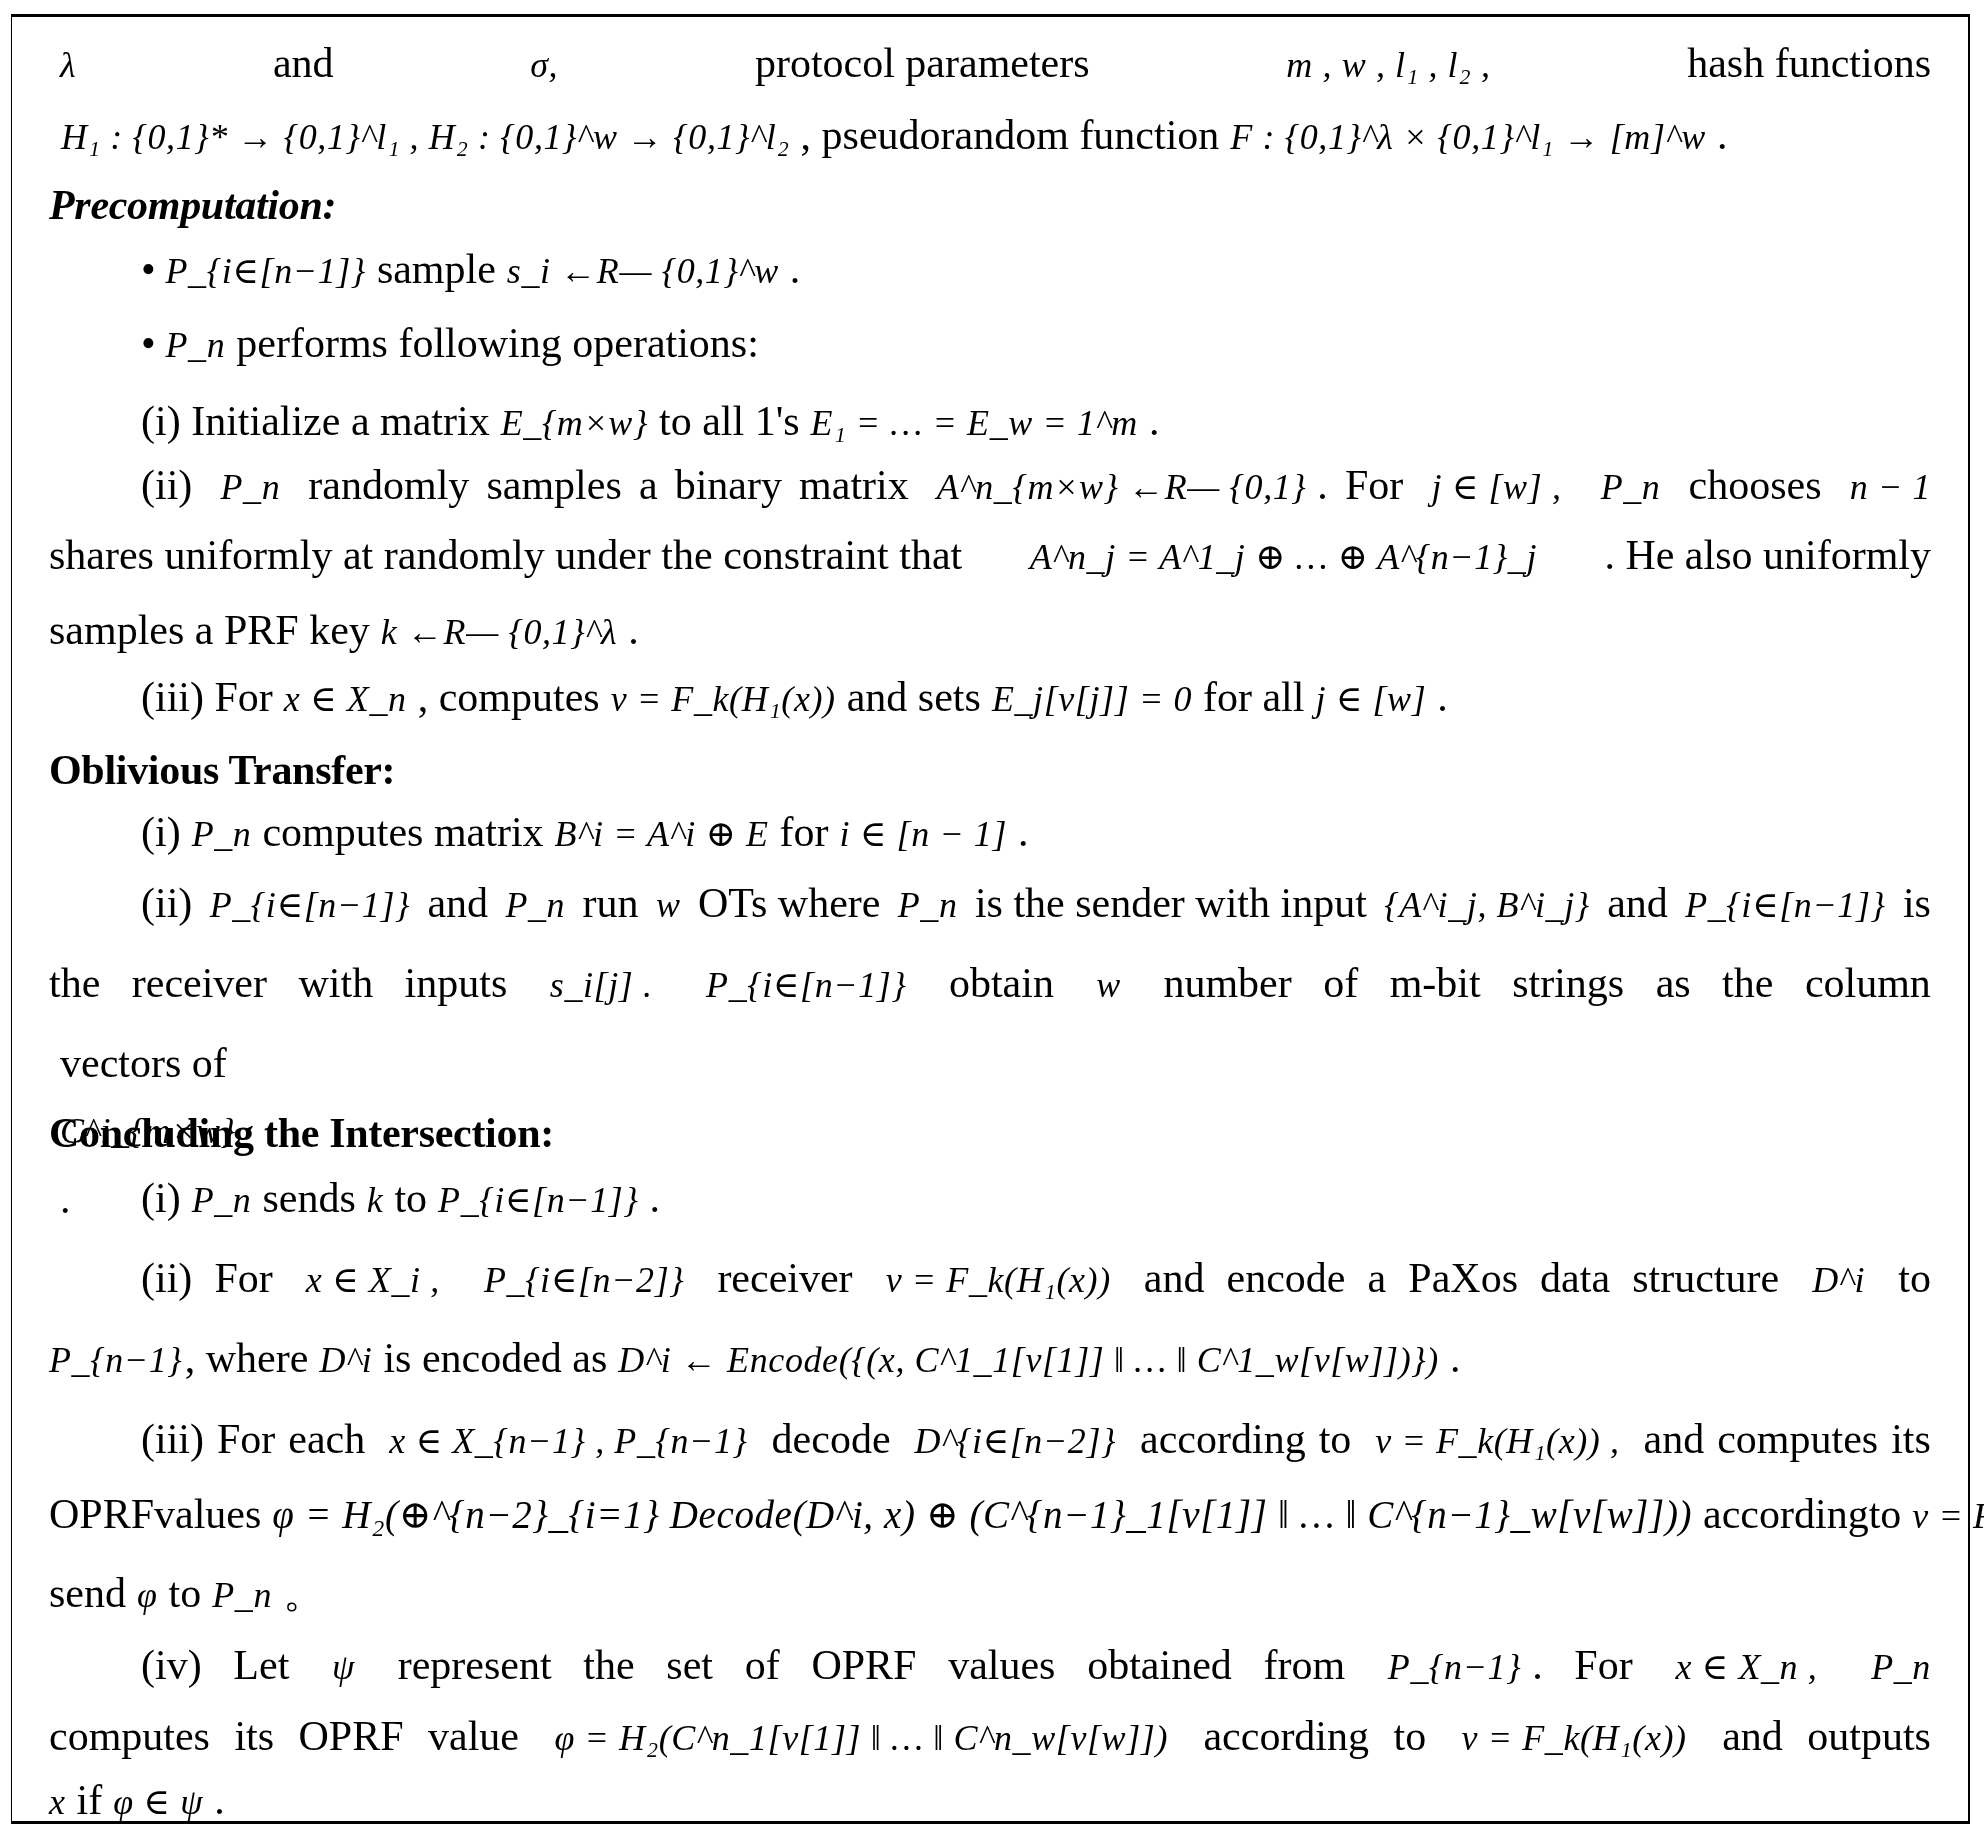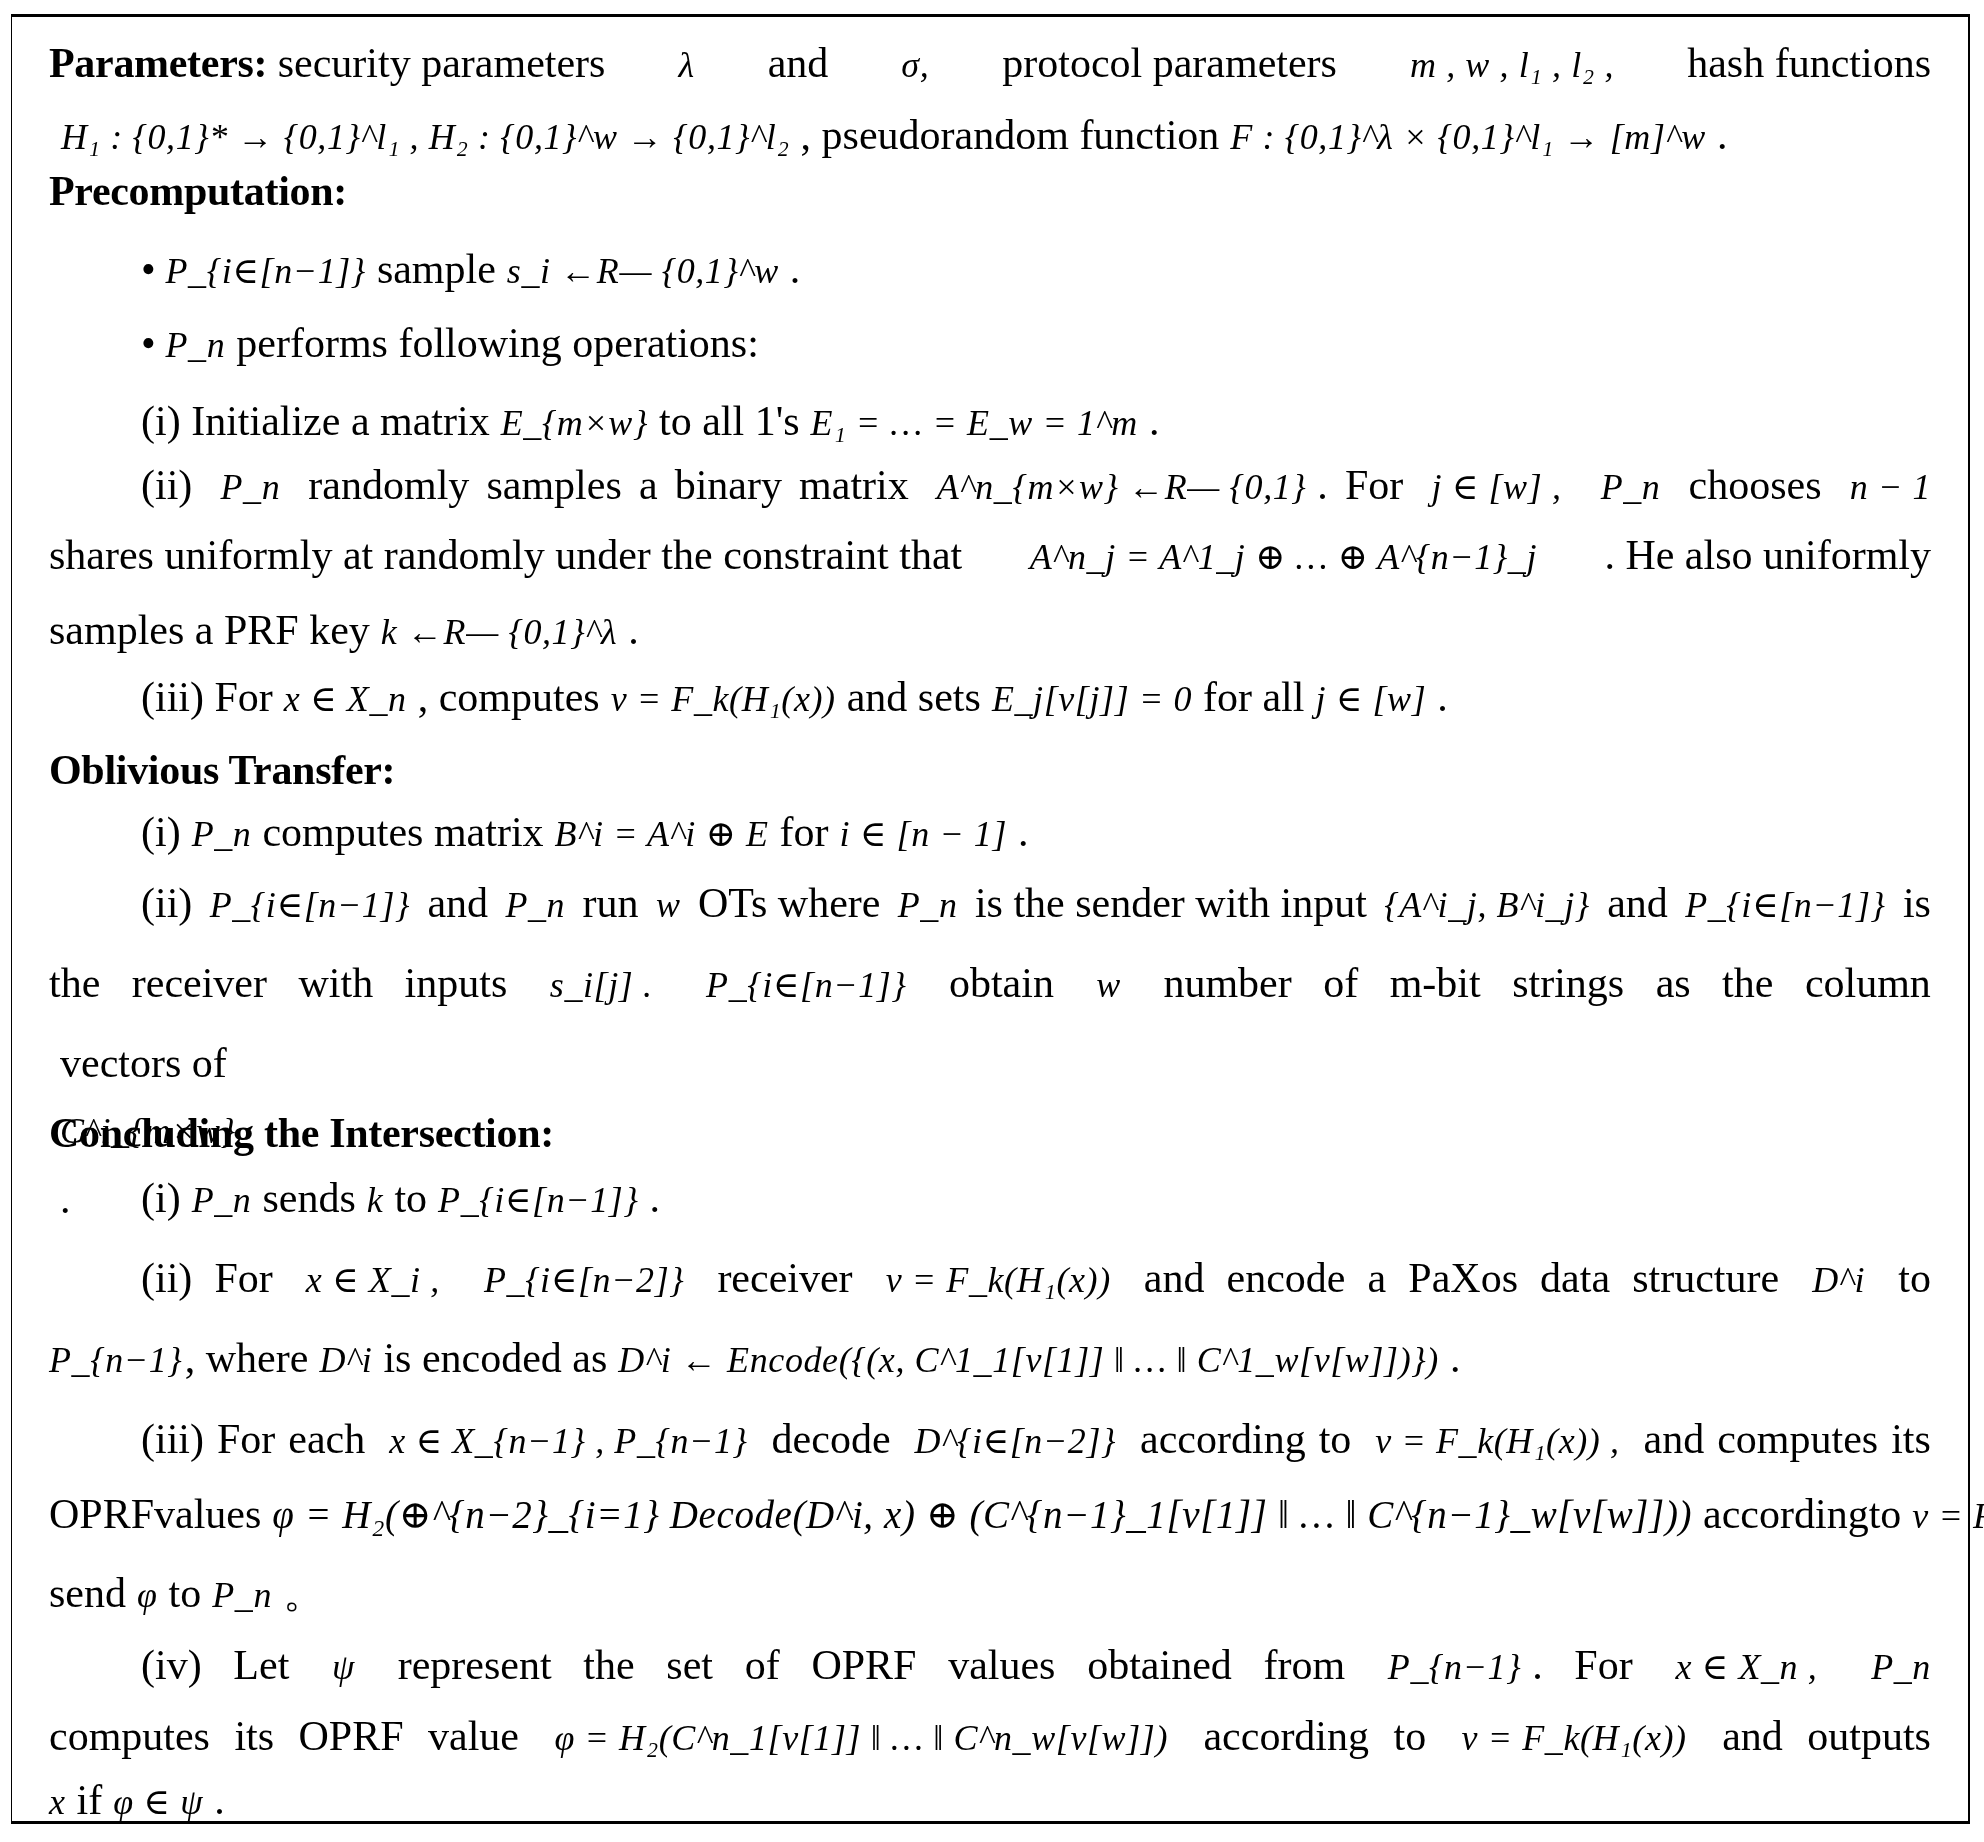--- a/index.html
+++ b/index.html
@@ -56,37 +56,36 @@
     letter-spacing: 0.6px;
   }
   .bullet { margin-right: 9.8px; }
 </style>
 </head>
 <body>
 
 <div class="box">
 
   <div class="line justify" style="top:12.3px;">
-    <span><b class="heading">Parameters:</b>&nbsp;<span>security parameters</span></span>
     <span class="m">λ</span>
     <span>and</span>
     <span class="m">σ,</span>
     <span>protocol parameters</span>
     <span class="m">m , w , l₁ , l₂ ,</span>
     <span>hash functions</span>
   </div>
 
   <div class="line" style="top:84px;">
     <span class="m" style="margin-left:12px">H₁ : {0,1}* → {0,1}^l₁ , H₂ : {0,1}^w → {0,1}^l₂</span>
     <span>, pseudorandom function</span>
     <span class="m">F : {0,1}^λ × {0,1}^l₁ → [m]^w</span>
     <span>.</span>
   </div>
 
-  <div class="line" style="top:140px;">
+  <div class="line" style="top:154px;font-style:italic;">
     <b class="heading">Precomputation:</b>
   </div>
 
   <div class="line indent1" style="top:218px;">
     <span class="bullet">•</span>
     <span class="m" style="margin-left:0">P_{i∈[n−1]}</span>
     <span>sample</span>
     <span class="m">s_i ←R— {0,1}^w</span>
     <span>.</span>
   </div>

